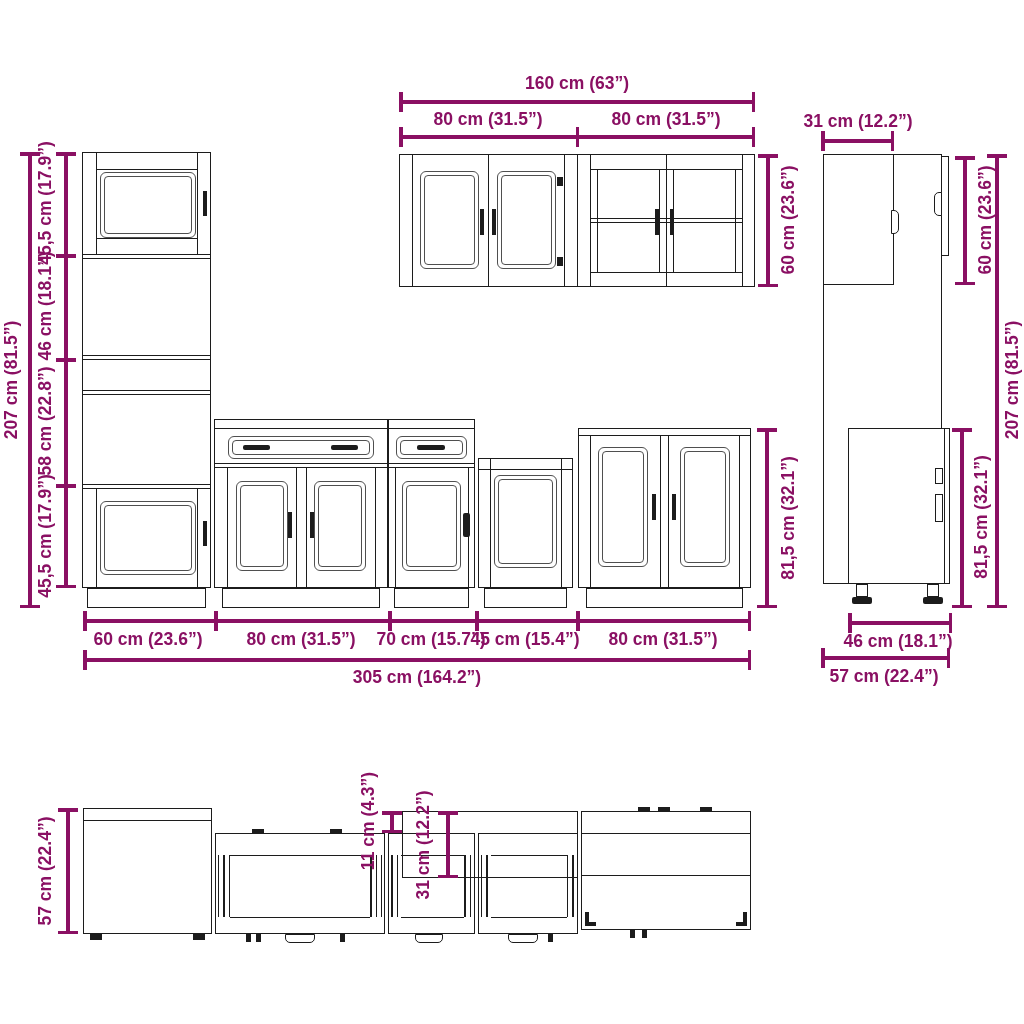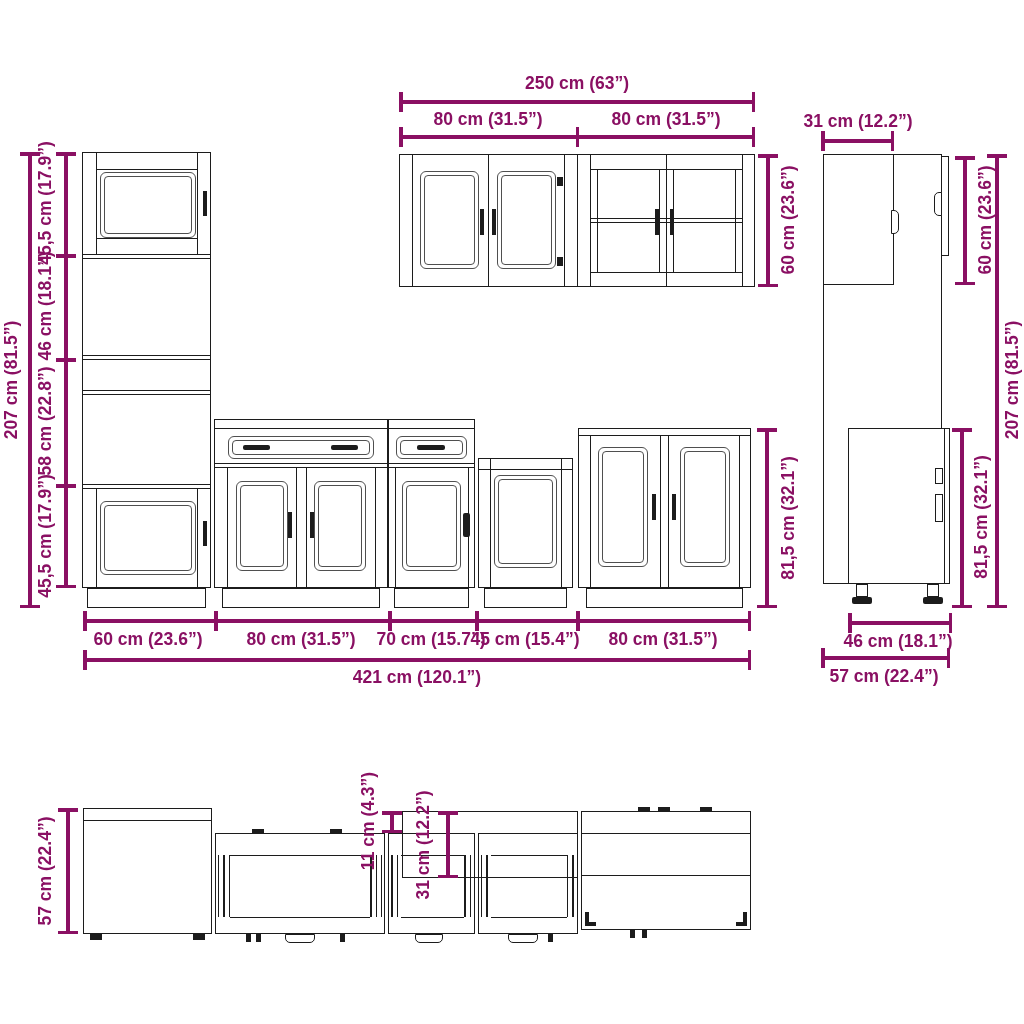--- a/index.html
+++ b/index.html
@@ -96,21 +96,21 @@
     <div class="lh" style="left:590px;top:272px;width:152px;"></div>
     <div class="lh" style="left:590px;top:218px;width:152px;"></div>
     <div class="lh" style="left:590px;top:222px;width:152px;"></div>
     <div class="lv" style="left:597px;top:169px;height:103px;"></div>
     <div class="lv" style="left:659px;top:169px;height:103px;"></div>
     <div class="lv" style="left:673px;top:169px;height:103px;"></div>
     <div class="lv" style="left:735px;top:169px;height:103px;"></div>
     <div class="hbar" style="left:655px;top:209px;height:26px;"></div>
     <div class="hbar" style="left:670px;top:209px;height:26px;"></div>
 
-    <div class="lbl" style="left:577px;top:84px;">250 cm (63”)</div>
+    <div class="lbl" style="left:577px;top:84px;">160 cm (63”)</div>
     <div class="dimh" style="left:399px;top:100px;width:356px;"></div>
     <div class="lbl" style="left:488px;top:120px;">80 cm (31.5”)</div>
     <div class="lbl" style="left:666px;top:120px;">80 cm (31.5”)</div>
     <div class="dimh" style="left:399px;top:135px;width:356px;">
       <div class="tick-v" style="left:176.5px;"></div>
     </div>
     <div class="dimv" style="left:766px;top:154px;height:133px;"></div>
     <div class="lbl rot" style="left:789px;top:220px;">60 cm (23.6”)</div>
   </div>
 
@@ -172,21 +172,21 @@
       <div class="tick-v" style="left:305px;"></div>
       <div class="tick-v" style="left:392px;"></div>
       <div class="tick-v" style="left:493px;"></div>
     </div>
     <div class="lbl" style="left:148px;top:640px;">60 cm (23.6”)</div>
     <div class="lbl" style="left:301px;top:640px;">80 cm (31.5”)</div>
     <div class="lbl" style="left:431px;top:640px;">70 cm (15.7”)</div>
     <div class="lbl" style="left:525px;top:640px;">45 cm (15.4”)</div>
     <div class="lbl" style="left:663px;top:640px;">80 cm (31.5”)</div>
     <div class="dimh" style="left:83px;top:658px;width:668px;"></div>
-    <div class="lbl" style="left:417px;top:678px;">421 cm (120.1”)</div>
+    <div class="lbl" style="left:417px;top:678px;">305 cm (164.2”)</div>
   </div>
 
   <div>
     <div class="lbl" style="left:858px;top:122px;">31 cm (12.2”)</div>
     <div class="dimh" style="left:821px;top:139px;width:73px;"></div>
 
     <div class="box" style="left:823px;top:154px;width:119px;height:430px;"></div>
     <div class="box" style="left:823px;top:154px;width:71px;height:131px;"></div>
     <div class="box" style="left:891px;top:210px;width:8px;height:24px;border-radius:0 5px 5px 0;"></div>
     <div class="box" style="left:941px;top:156px;width:8px;height:100px;"></div>

